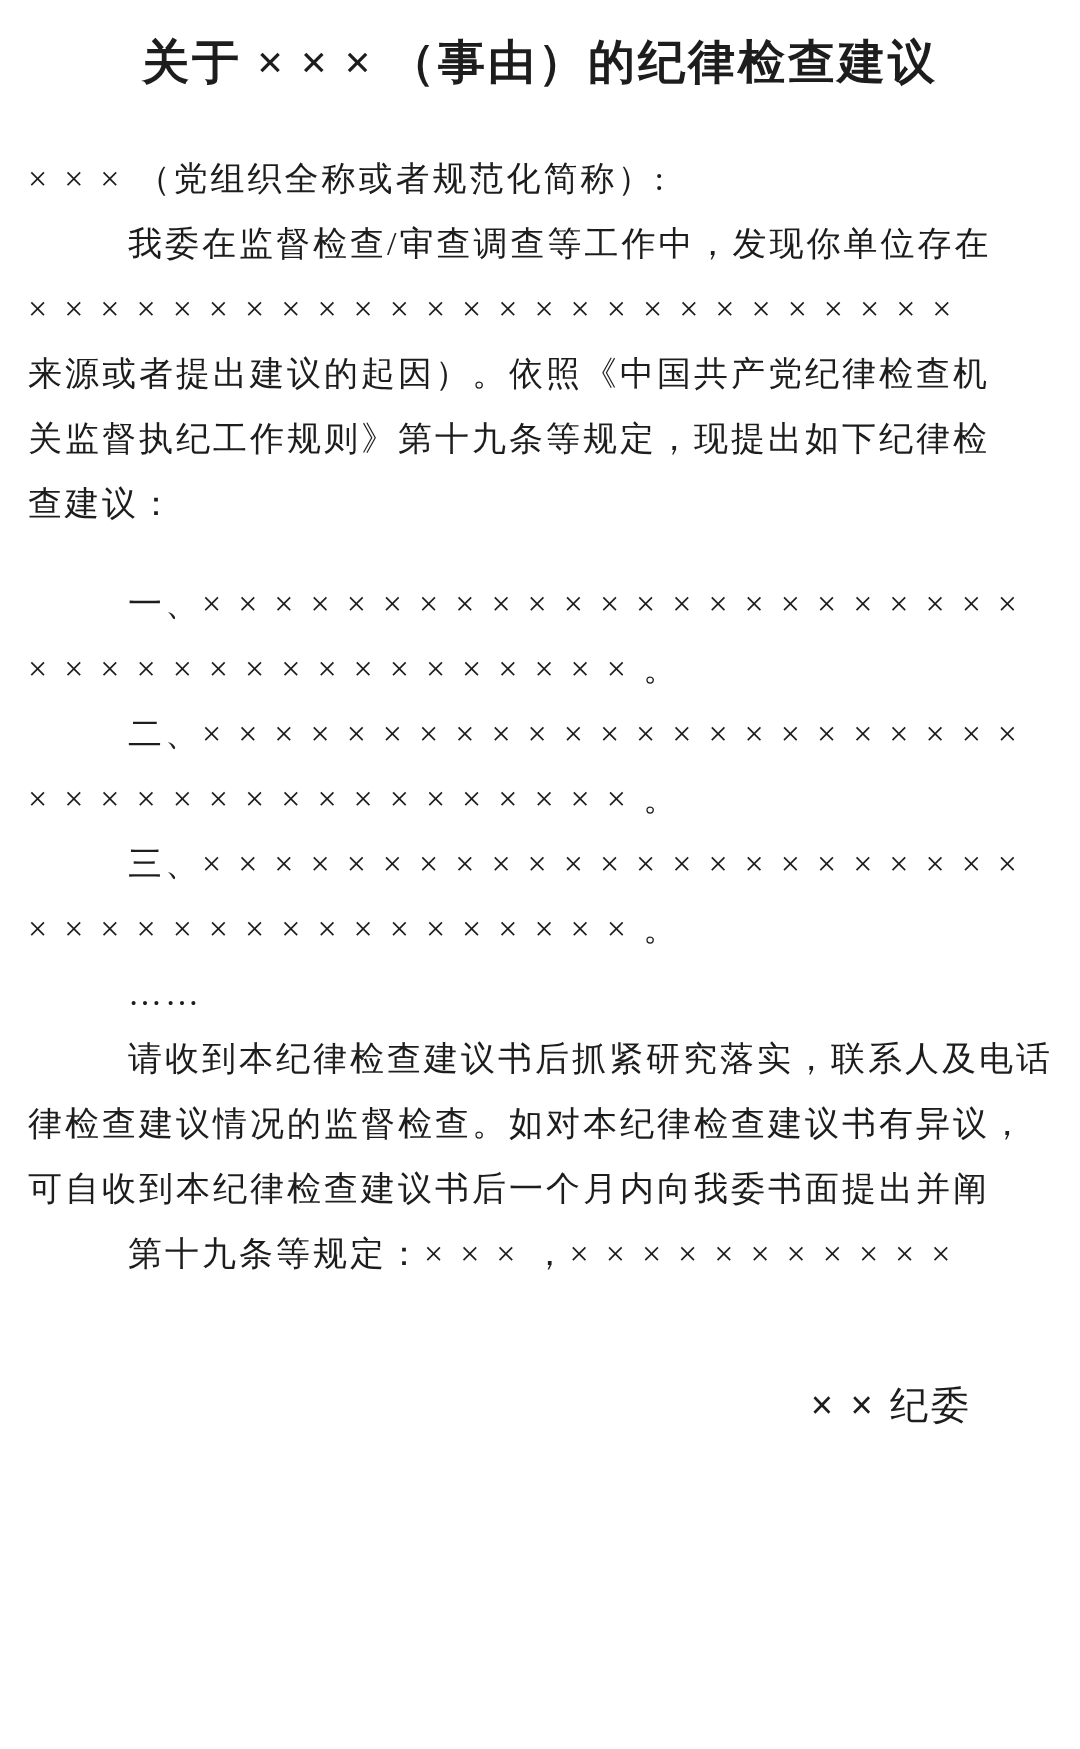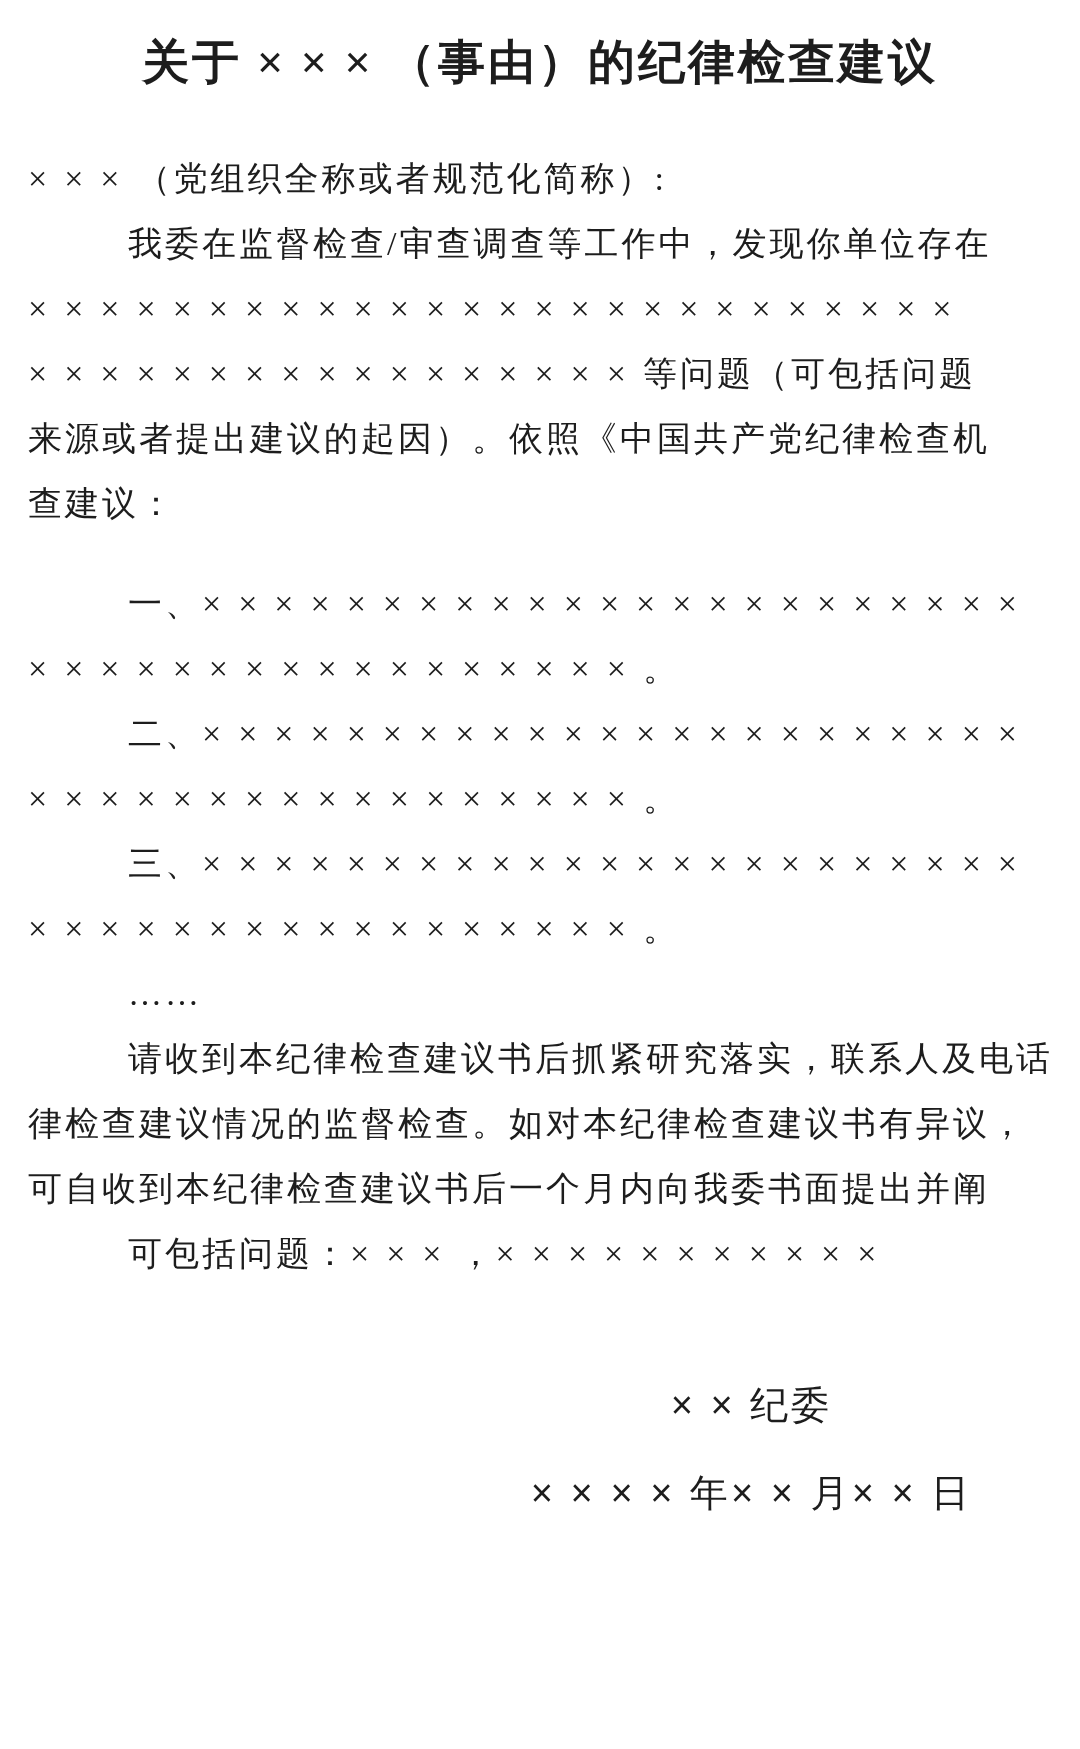--- a/index.html
+++ b/index.html
@@ -52,39 +52,38 @@
 <body>
 
 <div class="page">
 
   <h1 class="title"><span>关于 </span><span class="xr">×××</span><span>（事由）的纪律检查建议</span></h1>
 
   <div class="line first"><span class="xr">×××</span><span>（党组织全称或者规范化简称）:</span></div>
 
   <div class="line indent"><span>我委在监督检查/审查调查等工作中，发现你单位存在</span></div>
   <div class="line"><span class="xr">××××××××××××××××××××××××××</span></div>
-  <div class="line"><span class="xr">×××××××××××××××××</span><span>等问题（可包括问题</span></div>
   <div class="line"><span>来源或者提出建议的起因）。依照《中国共产党纪律检查机</span></div>
+  <div class="line"><span>关监督执纪工作规则》第十九条等规定，现提出如下纪律检</span></div>
   <div class="line"><span>查建议：</span></div>
 
   <div class="line indent gap-top"><span>一、</span><span class="xr">×××××××××××××××××××××××</span></div>
   <div class="line"><span class="xr">×××××××××××××××××</span><span>。</span></div>
 
   <div class="line indent"><span>二、</span><span class="xr">×××××××××××××××××××××××</span></div>
   <div class="line"><span class="xr">×××××××××××××××××</span><span>。</span></div>
 
   <div class="line indent"><span>三、</span><span class="xr">×××××××××××××××××××××××</span></div>
   <div class="line"><span class="xr">×××××××××××××××××</span><span>。</span></div>
 
   <div class="line indent"><span>……</span></div>
 
   <div class="line indent"><span>请收到本纪律检查建议书后抓紧研究落实，联系人及电话</span></div>
   <div class="line"><span>律检查建议情况的监督检查。如对本纪律检查建议书有异议，</span></div>
   <div class="line"><span>可自收到本纪律检查建议书后一个月内向我委书面提出并阐</span></div>
 
-  <div class="line indent"><span>可包括问题：</span><span class="xr">×××</span><span>，</span><span class="xr">×××××××××××</span></div>
+  <div class="line indent"><span>第十九条等规定：</span><span class="xr">×××</span><span>，</span><span class="xr">×××××××××××</span></div>
 
   <div class="signature">
     <div class="sig-line"><span class="xr">××</span><span>纪委</span></div>
-    <div class="sig-line"><span class="xr">××××</span><span>年</span><span class="xr">××</span><span>月</span><span class="xr">××</span><span>日</span></div>
   </div>
 
 </div>
 
 </body></html>

